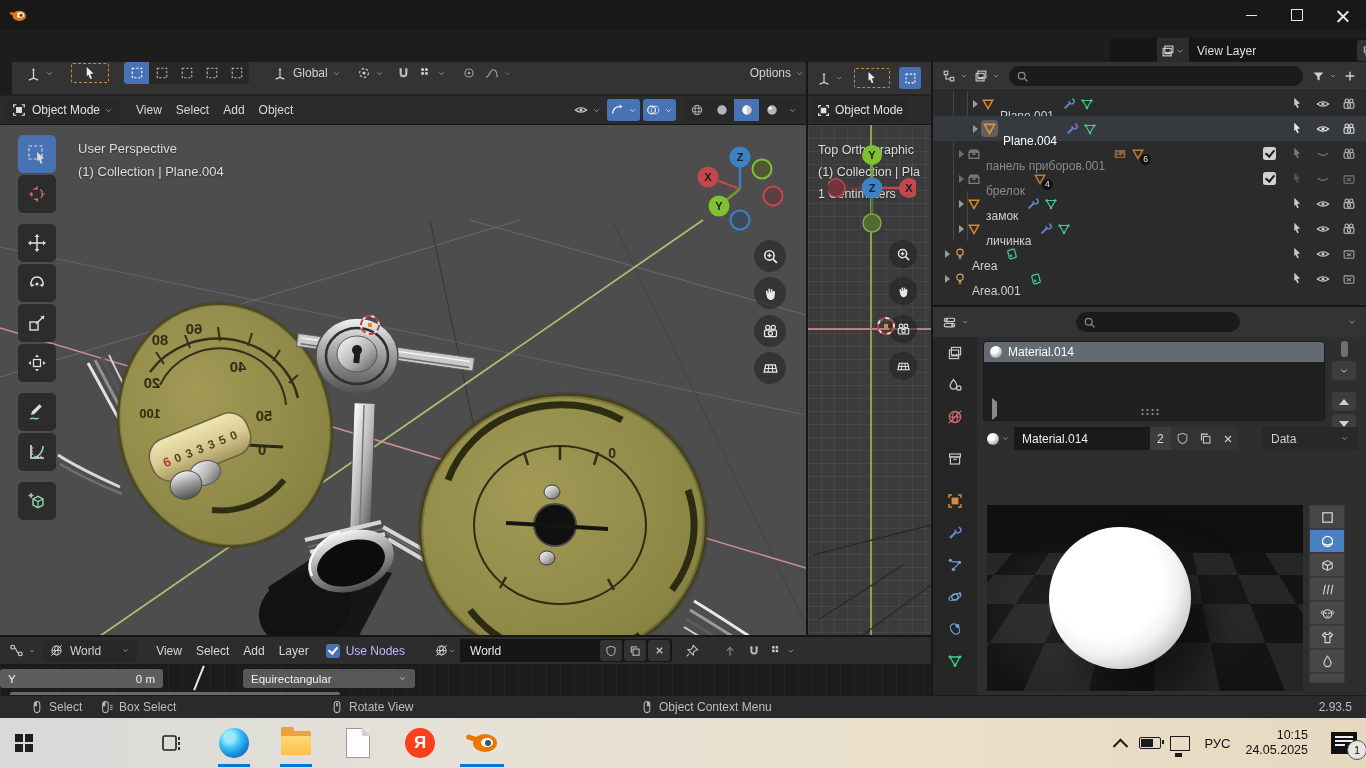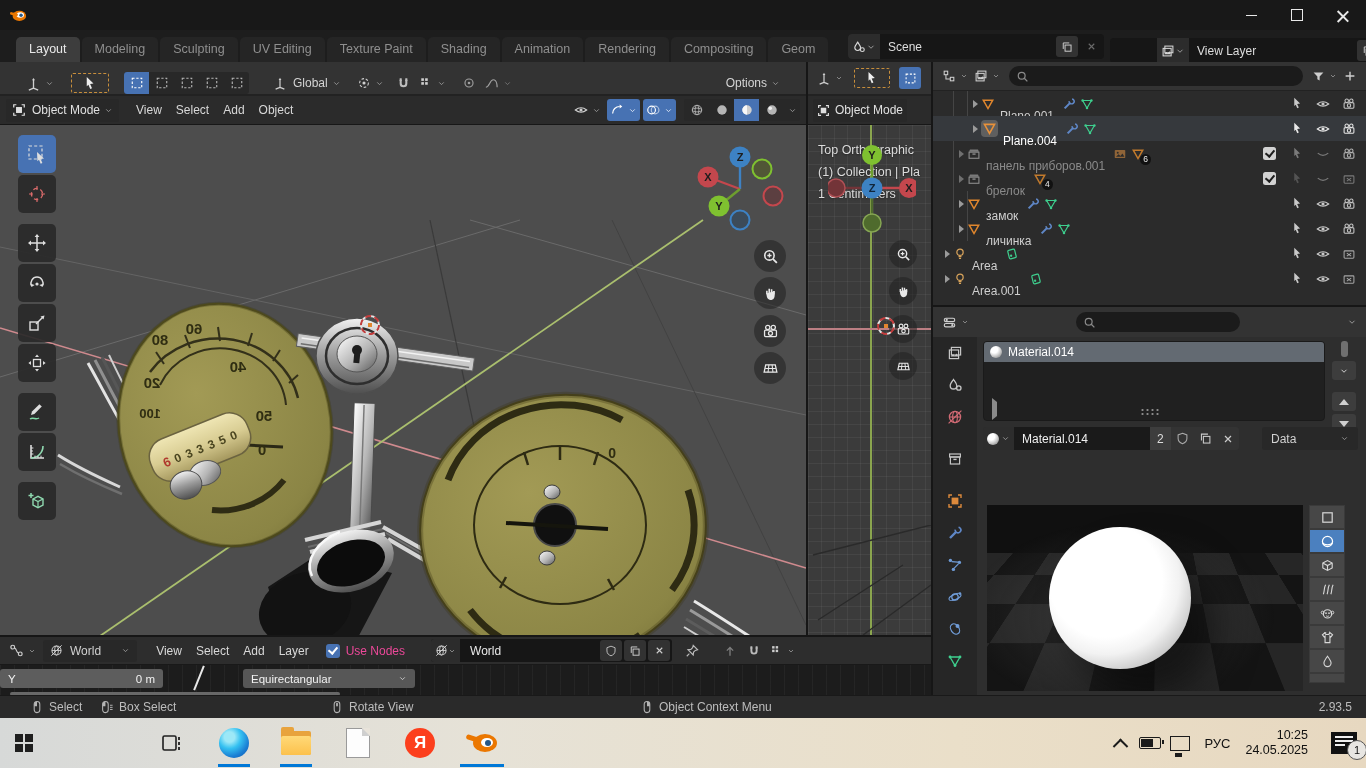--- a/index.html
+++ b/index.html
@@ -40,21 +40,21 @@
   .chev{margin-left:4px;}
   .menu{padding:0 7px;color:#d8d8d8;}
   .modew{display:flex;align-items:center;background:#282828;border-radius:3px;height:23px;padding:0 6px;color:#e0e0e0;}
   .clus{display:flex;background:#282828;border-radius:3px;overflow:hidden;}
   .clus .cb{width:25px;height:22px;display:flex;align-items:center;justify-content:center;}
   .cb.sel{background:#4772b3;}
   .dash-act{outline:1.5px dashed #c78e3c;outline-offset:-2px;}
 
   
   #vp1{left:0;top:62px;width:806px;height:573px;}
-  #vp1 .toolrow{position:absolute;left:0;top:0;width:100%;height:33px;display:flex;align-items:flex-end;padding:0 18px;box-sizing:border-box;border-bottom:1px solid #222;}
+  #vp1 .toolrow{position:absolute;left:12px;top:0;width:100%;height:33px;display:flex;align-items:flex-start;padding:0 6px;box-sizing:border-box;border-bottom:1px solid #222;}
   #vp1 .vph{position:absolute;left:0;top:33px;width:100%;height:30px;display:flex;align-items:center;padding:0 6px;box-sizing:border-box;}
   #vp1 .canvas{position:absolute;left:0;top:63px;width:100%;height:510px;background:#4d4d4d;overflow:hidden;}
   .ovl{position:absolute;left:78px;top:12px;color:#dcdcdc;font-size:13px;line-height:23px;text-shadow:0 1px 2px rgba(0,0,0,.4);}
   
   #tbar{position:absolute;left:18px;top:10px;width:38px;}
   .tbtn{width:38px;height:38px;border-radius:5px;background:rgba(41,41,41,.92);margin-bottom:2px;display:flex;align-items:center;justify-content:center;color:#dedede;}
   .tbtn.active{background:#4772b3;}
   .tgap{height:9px;}
   
   .navb{position:absolute;width:32px;height:32px;border-radius:50%;background:rgba(33,33,33,.55);display:flex;align-items:center;justify-content:center;color:#e8e8e8;}
@@ -508,53 +508,20 @@
         </div>
       <div class="wbtn">
           <div class="maxbox"></div>
         </div>
       <div class="wbtn">
           <div class="xline"></div>
         </div>
     </div>
   </div>
 
-  <div class="abs" id="tabbar">
-    <div class="tab active">Layout</div>
-    <div class="tab">Modeling</div>
-    <div class="tab">Sculpting</div>
-    <div class="tab">UV Editing</div>
-    <div class="tab">Texture Paint</div>
-    <div class="tab">Shading</div>
-    <div class="tab">Animation</div>
-    <div class="tab">Rendering</div>
-    <div class="tab">Compositing</div>
-    <div class="tab">Geom</div>
-  </div>
-  <div class="abs dbw" style="left:848px;top:34px;width:256px;">
-    <span class="lead">
-        <svg width="14" height="14" viewBox="0 0 16 16" color="#d8d8d8">
-          <use href="#i-drop"></use>
-        </svg>
-        <svg width="10" height="10" viewBox="0 0 16 16" color="#9a9a9a">
-          <use href="#i-chev"></use>
-        </svg>
-      </span>
-    <span class="nm">Scene</span>
-    <span class="sqbtn">
-        <svg width="12" height="12" viewBox="0 0 16 16" color="#cfcfcf">
-          <use href="#i-copy"></use>
-        </svg>
-      </span>
-    <span class="sqbtn dimx" style="background:transparent">
-        <svg width="11" height="11" viewBox="0 0 16 16" color="#cfcfcf">
-          <use href="#i-x"></use>
-        </svg>
-      </span>
-  </div>
   <div class="abs dbw" style="left:1110px;top:38px;width:248px;padding-left:47px;">
     <span class="lead">
         <svg width="14" height="14" viewBox="0 0 16 16" color="#d8d8d8">
           <use href="#i-imgstack"></use>
         </svg>
         <svg width="10" height="10" viewBox="0 0 16 16" color="#9a9a9a">
           <use href="#i-chev"></use>
         </svg>
       </span>
     <span class="nm">View Layer</span>
@@ -850,20 +817,24 @@
         <path d="M684,627 C720,649 756,671 806,699" fill="none" stroke="#d0d0d0" stroke-width="2"></path>
 
         <g transform="rotate(-14 672 711)">
           <ellipse cx="672" cy="711" rx="39" ry="27" fill="#6e6837" stroke="#2c2913" stroke-width="2"></ellipse>
           <ellipse cx="672" cy="711" rx="31" ry="20" fill="url(#gSil2)" stroke="#444"></ellipse>
           <ellipse cx="672" cy="711" rx="22" ry="14" fill="#8d8747" stroke="#3a3512"></ellipse>
           <ellipse cx="672" cy="711" rx="10" ry="6" fill="#20200e"></ellipse>
         </g>
       </svg>
 
+      <div class="ovl">
+        <div>User Perspective</div>
+        <div>(1) Collection | Plane.004</div>
+      </div>
 
       <div id="tbar">
         <div class="tbtn active">
             <svg width="20" height="20" viewBox="0 0 20 20">
               <use href="#t-select"></use>
             </svg>
           </div>
         <div class="tbtn">
             <svg width="20" height="20" viewBox="0 0 20 20" style="color:#d86a6a">
               <use href="#t-cursor"></use>
@@ -1581,21 +1552,21 @@
         <svg width="9" height="9" viewBox="0 0 16 16" color="#999">
             <use href="#i-chev"></use>
           </svg>
       </span>
       <span class="menu" style="margin-left:12px">View</span>
       <span class="menu">Select</span>
       <span class="menu">Add</span>
       <span class="menu">Layer</span>
       <span class="flex" style="margin-left:10px">
         <span class="ckb"></span>
-          <span style="color:#ec4899">Use Nodes</span>
+          <span style="color:#c4b5fd">Use Nodes</span>
       </span>
       <span class="flex" style="margin-left:26px;background:#161616;border-radius:3px;height:23px;overflow:hidden">
         <span class="flex" style="background:#2c2c2c;height:100%;padding:0 4px">
             <svg width="13" height="13" viewBox="0 0 16 16" color="#cfcfcf">
               <use href="#i-globe"></use>
             </svg>
             <svg width="8" height="8" viewBox="0 0 16 16" color="#999">
               <use href="#i-chev"></use>
             </svg>
           </span>
@@ -1739,21 +1710,21 @@
           <div class="fill"></div>
         </div>
       </div>
     <div class="trayic">
         <div class="moni"></div>
       </div>
     <div class="trayic" style="width:44px;font-size:13px;color:#111">
         <span>РУС</span>
       </div>
     <div class="clock" style="margin:0 14px 0 6px">
-      <div>10:25</div>
+      <div>10:15</div>
       <div>24.05.2025</div>
     </div>
     <div class="trayic" style="width:44px">
       <div class="notif">
           <div class="ln" style="top:4px"></div>
           <div class="ln" style="top:8px"></div>
           <div class="ln" style="top:12px;width:10px"></div>
         <div class="bd">
             <span>1</span>
           </div>

